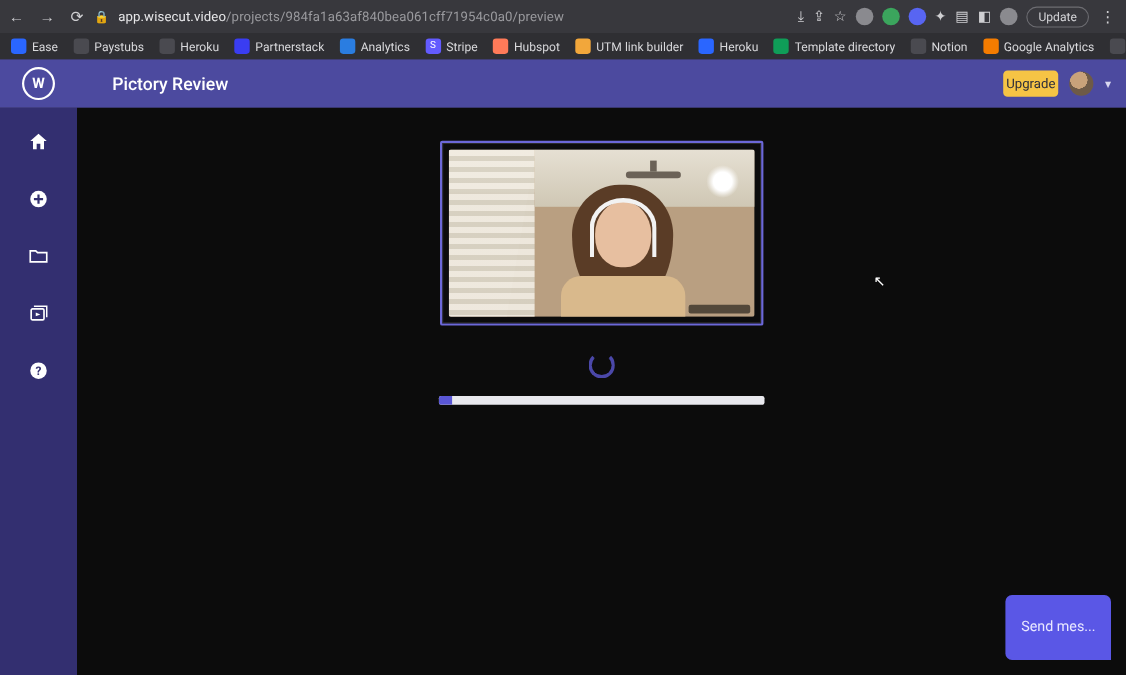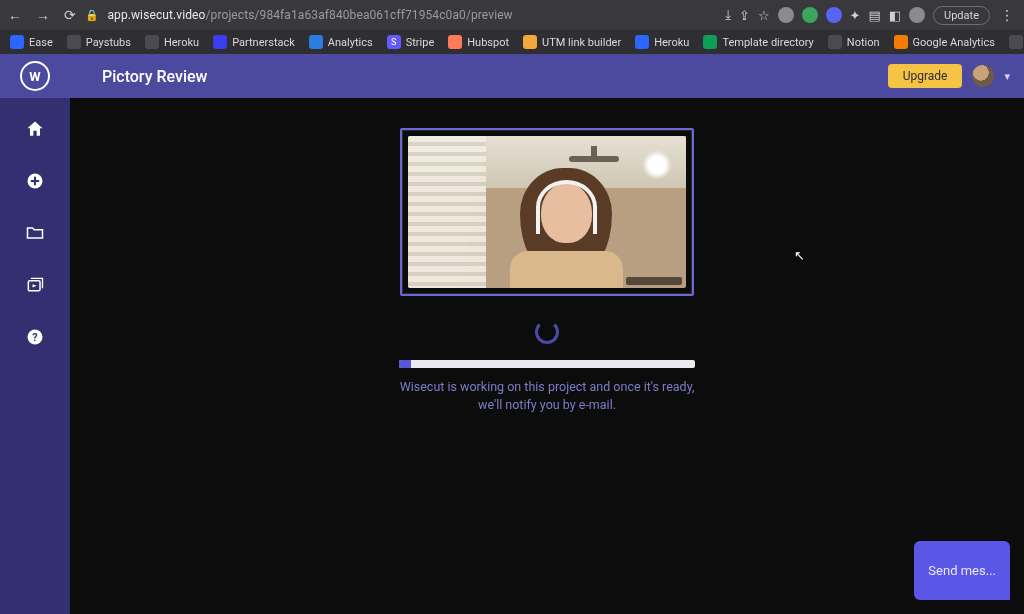--- a/index.html
+++ b/index.html
@@ -38,21 +38,21 @@
   .fav.tem{background:#0f9d58;}
   .fav.not{background:#4a4a50;}
   .fav.ga{background:#f57c00;}
   .fav.wp{background:#4a4a50;}
 
   
   .app-header { height: 44px; background:#4c4a9f; display:flex; align-items:center; padding:0 14px; gap:16px; }
   .logo-circ { width:30px; height:30px; border:2px solid #fff; border-radius:50%; display:flex; align-items:center; justify-content:center; color:#fff; font-weight:700; font-size:13px; margin-left:6px; }
   .page-title { color:#fff; font-size:16px; font-weight:500; margin-left:36px; }
   .hdr-right { margin-left:auto; display:flex; align-items:center; gap:10px; }
-  .upgrade-btn { background:#f6c445; color:#2c2c3a; border:none; font-size:12px; padding:5px 15px; border-radius:4px; cursor:pointer; }
+  .upgrade-btn { background:#f6c445; color:#2c2c3a; border:none; font-size:12px; padding:5px 3px; border-radius:4px; cursor:pointer; }
   .avatar { width:22px; height:22px; border-radius:50%; background: radial-gradient(circle at 40% 35%, #c9a27a 0 40%, #6e5a47 41% 100%); }
   .chev { color:#d9d8f0; font-size:11px; }
 
   
   .app-body { display:flex; height: calc(614px - 30px - 24px - 44px); }
   .sidebar { width:70px; background:#332f70; display:flex; flex-direction:column; align-items:center; padding-top:20px; gap:30px; }
   .side-ic { width:22px; height:22px; color:#fff; cursor:pointer; display:flex; align-items:center; justify-content:center; }
   .side-ic svg { width:20px; height:20px; fill:#fff; }
 
   .main { flex:1; background:#0c0c0c; position:relative; display:flex; flex-direction:column; align-items:center; padding-top:30px; }
@@ -234,22 +234,18 @@
         <div class="wmark"></div>
       </div>
     </div>
 
     <div class="spinner"></div>
 
     <div class="progress">
       <div class="progress-fill" style="width:4%"></div>
     </div>
 
-    <div class="status-text">
-      <span>Wisecut is working on this project and once it's ready,</span><br>
-      <span>we'll notify you by e-mail.</span>
-    </div>
 
     <div class="cursor">↖</div>
 
     <div class="send-msg">Send mes...</div>
   </div>
 </div>
 
 </body></html>

